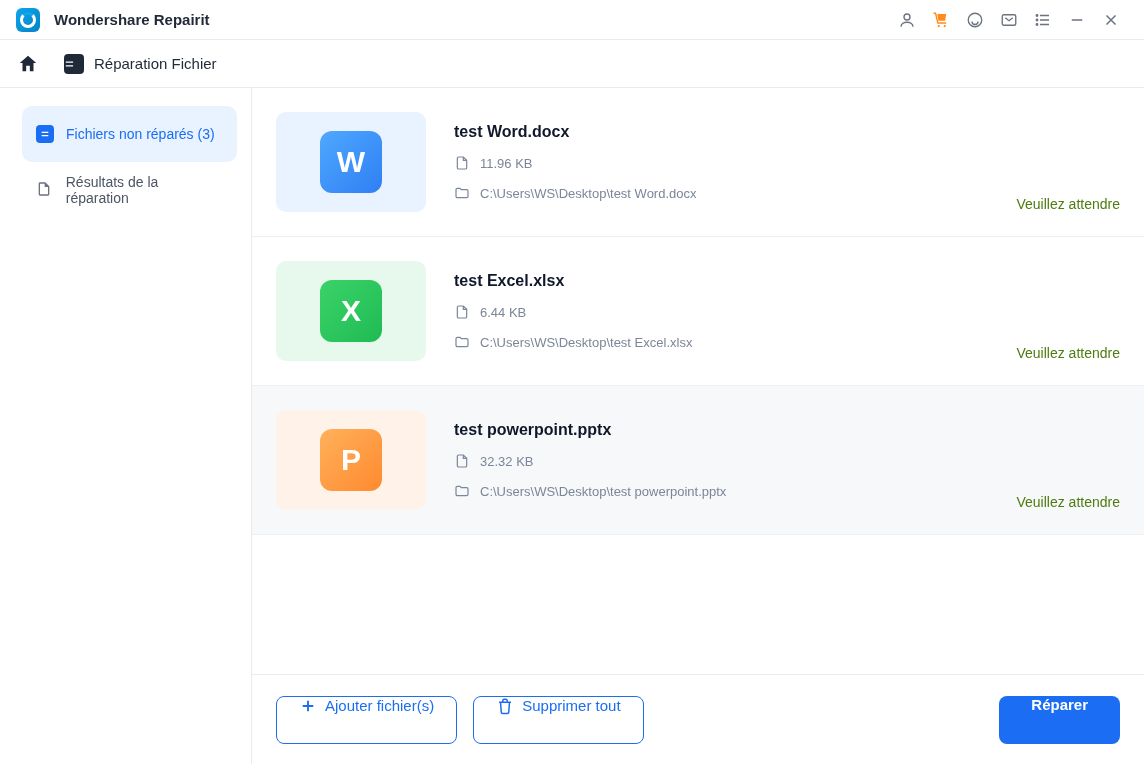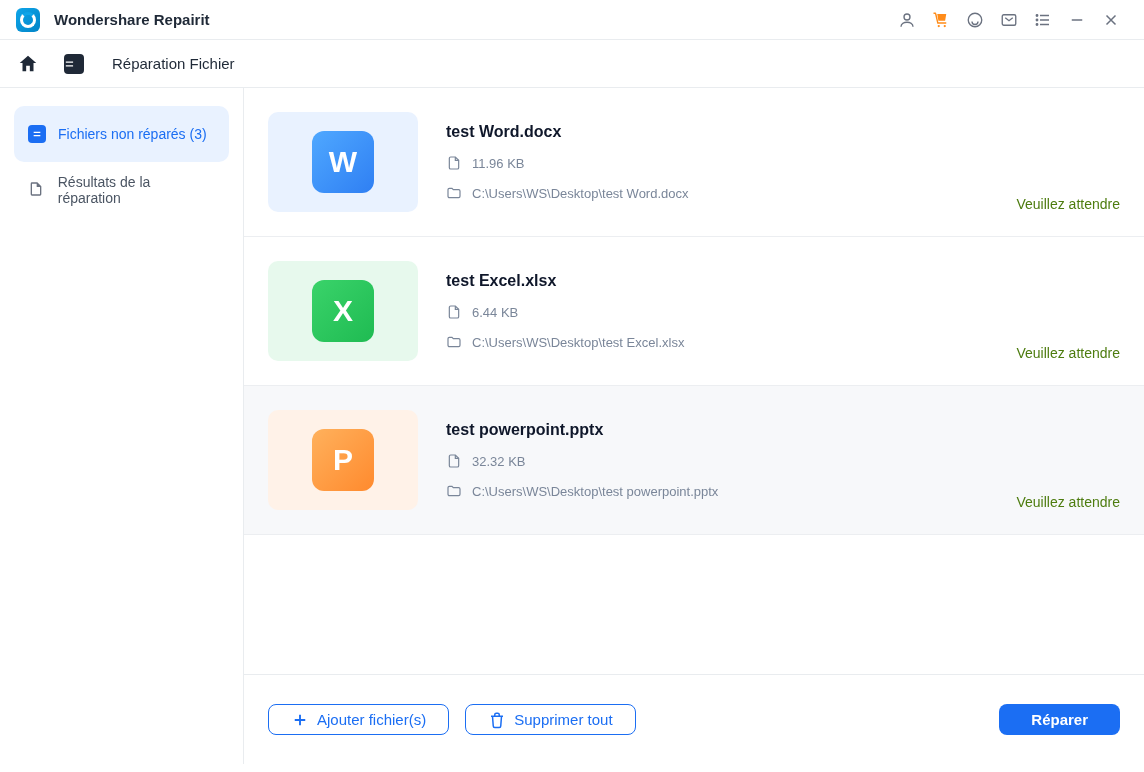--- a/index.html
+++ b/index.html
@@ -10,26 +10,26 @@
 .app-logo::after { content:""; width:10px; height:10px; border:3px solid #fff; border-radius:50%; border-top-color: #0ea5e9;}
 .app-title { font-size: 15px; font-weight: 700; color: #1f2937; }
 .titlebar-spacer { flex: 1; }
 .titlebar-icon { width: 34px; height: 34px; display: flex; align-items: center; justify-content: center; color: #6b7280; cursor: pointer; }
 .titlebar-icon svg { width:18px; height:18px; }
 .titlebar-icon.cart { color:#ff8c1a; }
 
 .navbar { height: 48px; display: flex; align-items: center; padding: 0 16px; border-bottom: 1px solid #e9ecef; gap: 24px;}
 .nav-home { width:24px; height:24px; color:#1f2937; display:flex; align-items:center; justify-content:center;}
 .nav-home svg{width:22px;height:22px;}
-.nav-section { display:flex; align-items:center; gap:28px; color:#1f2937; font-size:15px; font-weight:500;}
+.nav-section { display:flex; align-items:center; gap:10px; color:#1f2937; font-size:15px; font-weight:500;}
 .nav-section .sq { width:20px; height:20px; background:#1f2937; border-radius:4px; display:flex; align-items:center; justify-content:center;}
 .nav-section .sq::after{content:""; width:10px; height:2px; background:#fff; box-shadow: 0 -4px 0 #fff, 0 4px 0 #fff; opacity:0.0;}
 .nav-section .sq svg{width:12px;height:12px;color:#fff;}
 
-.body-wrap { display:flex; height: calc(772px - 48px - 48px); }
+.body-wrap { display:flex; height: calc(772px - 48px - 48px); padding-left: 8px; }
 
 .sidebar { width: 244px; border-right: 1px solid #e9ecef; padding: 18px 14px; }
 .side-item { height: 56px; border-radius: 10px; display:flex; align-items:center; padding: 0 14px; gap:12px; font-size:14px; cursor:pointer; color:#4b5563;}
 .side-item.active { background:#e9f2ff; color:#1b6ef3; font-weight:500;}
 .side-item .sq2 { width:18px; height:18px; border-radius:4px; display:flex; align-items:center; justify-content:center;}
 .side-item.active .sq2 { background:#1b6ef3; }
 .side-item.active .sq2 svg{color:#fff; width:10px; height:10px;}
 .side-item .docic { width:18px; height:18px; color:#6b7280;}
 .side-item .docic svg{width:16px;height:16px;}
 
@@ -46,21 +46,21 @@
 .thumb.word .badge { background: linear-gradient(135deg, #4fa8ff, #2f7ff3);}
 .thumb.excel .badge { background: linear-gradient(135deg, #3ad36a, #1fbb52);}
 .thumb.ppt .badge { background: linear-gradient(135deg, #ffb15c, #ff8a2e);}
 .file-info { flex:1; display:flex; flex-direction:column; gap:14px;}
 .file-name { font-size:16px; font-weight:700; color:#0f172a;}
 .file-meta { display:flex; align-items:flex-end; gap:10px; color:#7a8699; font-size:13px;}
 .file-meta svg{width:16px;height:16px;}
 .file-status { color:#4d7c0f; font-size:14px; align-self:flex-end;}
 
 .footer { height: 90px; border-top:1px solid #e9ecef; display:flex; align-items:center; padding: 0 24px; gap:16px;}
-.btn { height:31px; border-radius:8px; padding:0 22px; display:flex; align-items:center; gap:8px; font-size:15px; font-weight:500; cursor:pointer; border:none;}
+.btn { height:48px; border-radius:8px; padding:0 22px; display:flex; align-items:flex-start; gap:8px; font-size:15px; font-weight:500; cursor:pointer; border:none;}
 .btn-outline { border:1.5px solid #1b6ef3; color:#1b6ef3; background:#fff;}
 .btn-outline svg{width:18px;height:18px;}
 .btn-primary { background:#1b6ef3; color:#fff; padding:0 32px; font-weight:600;}
 .footer-spacer{flex:1;}
 </style>
 </head>
 <body>
 
 <div class="titlebar">
   <div class="app-logo"></div>

